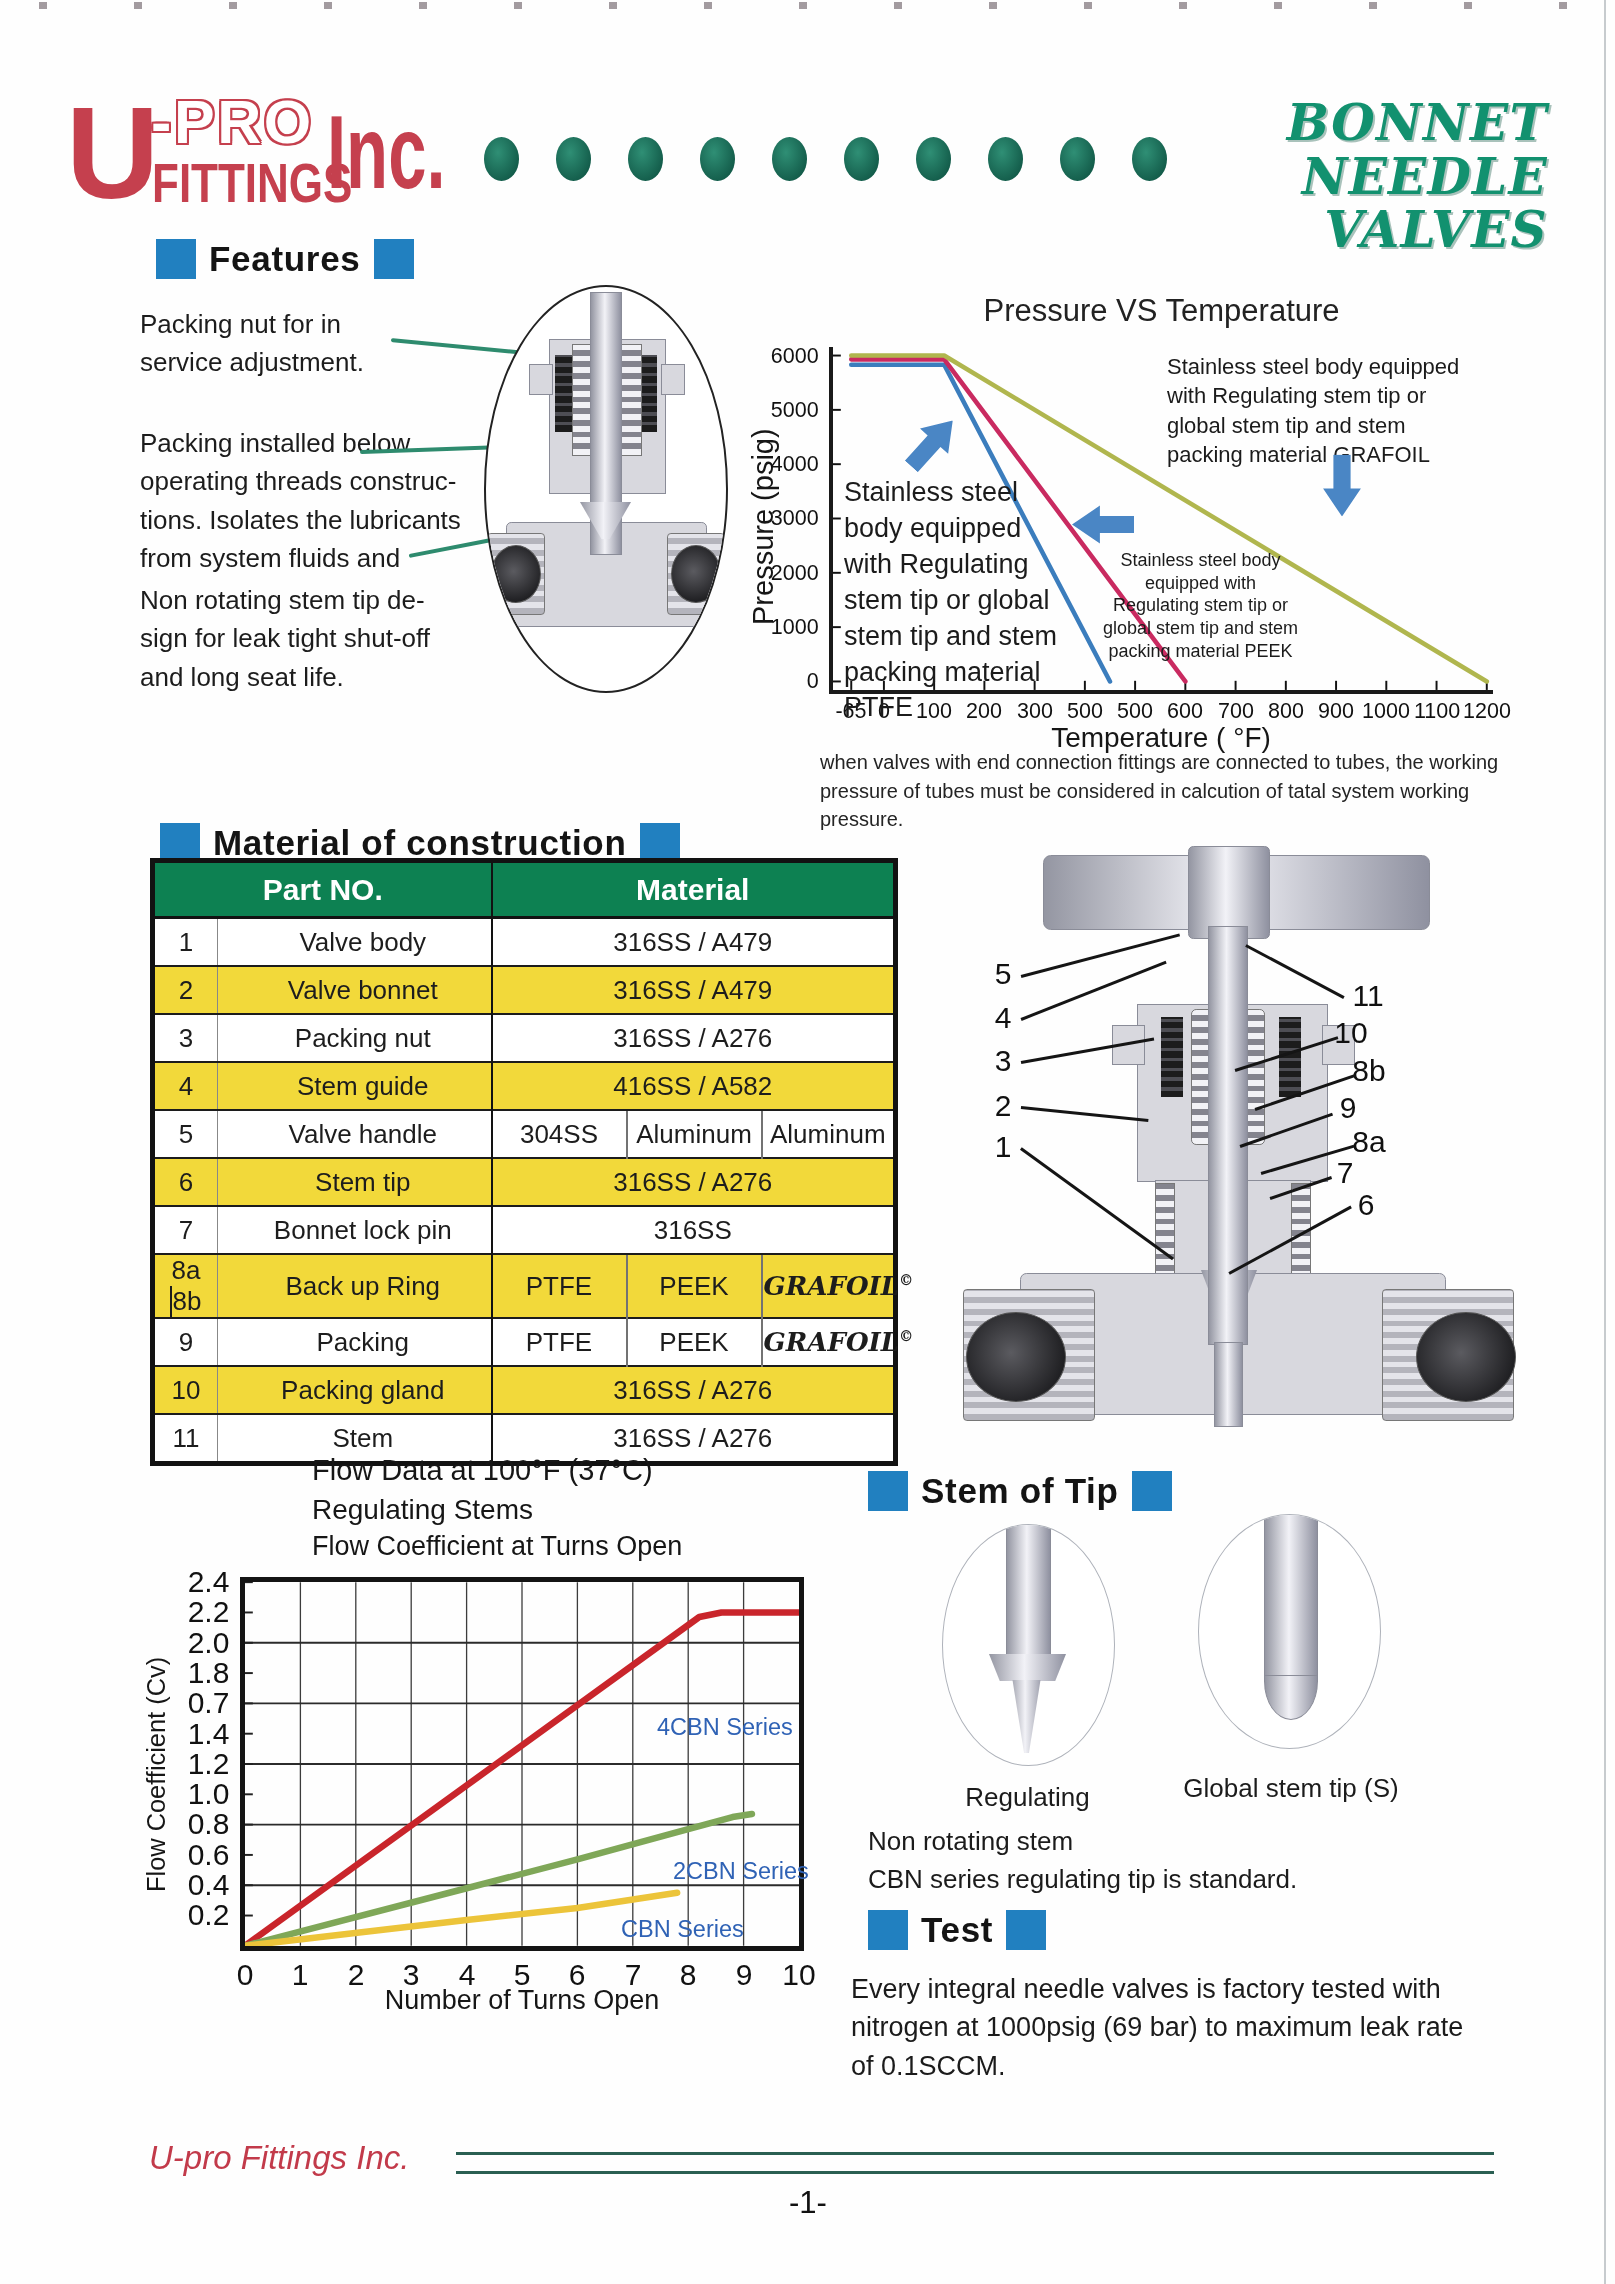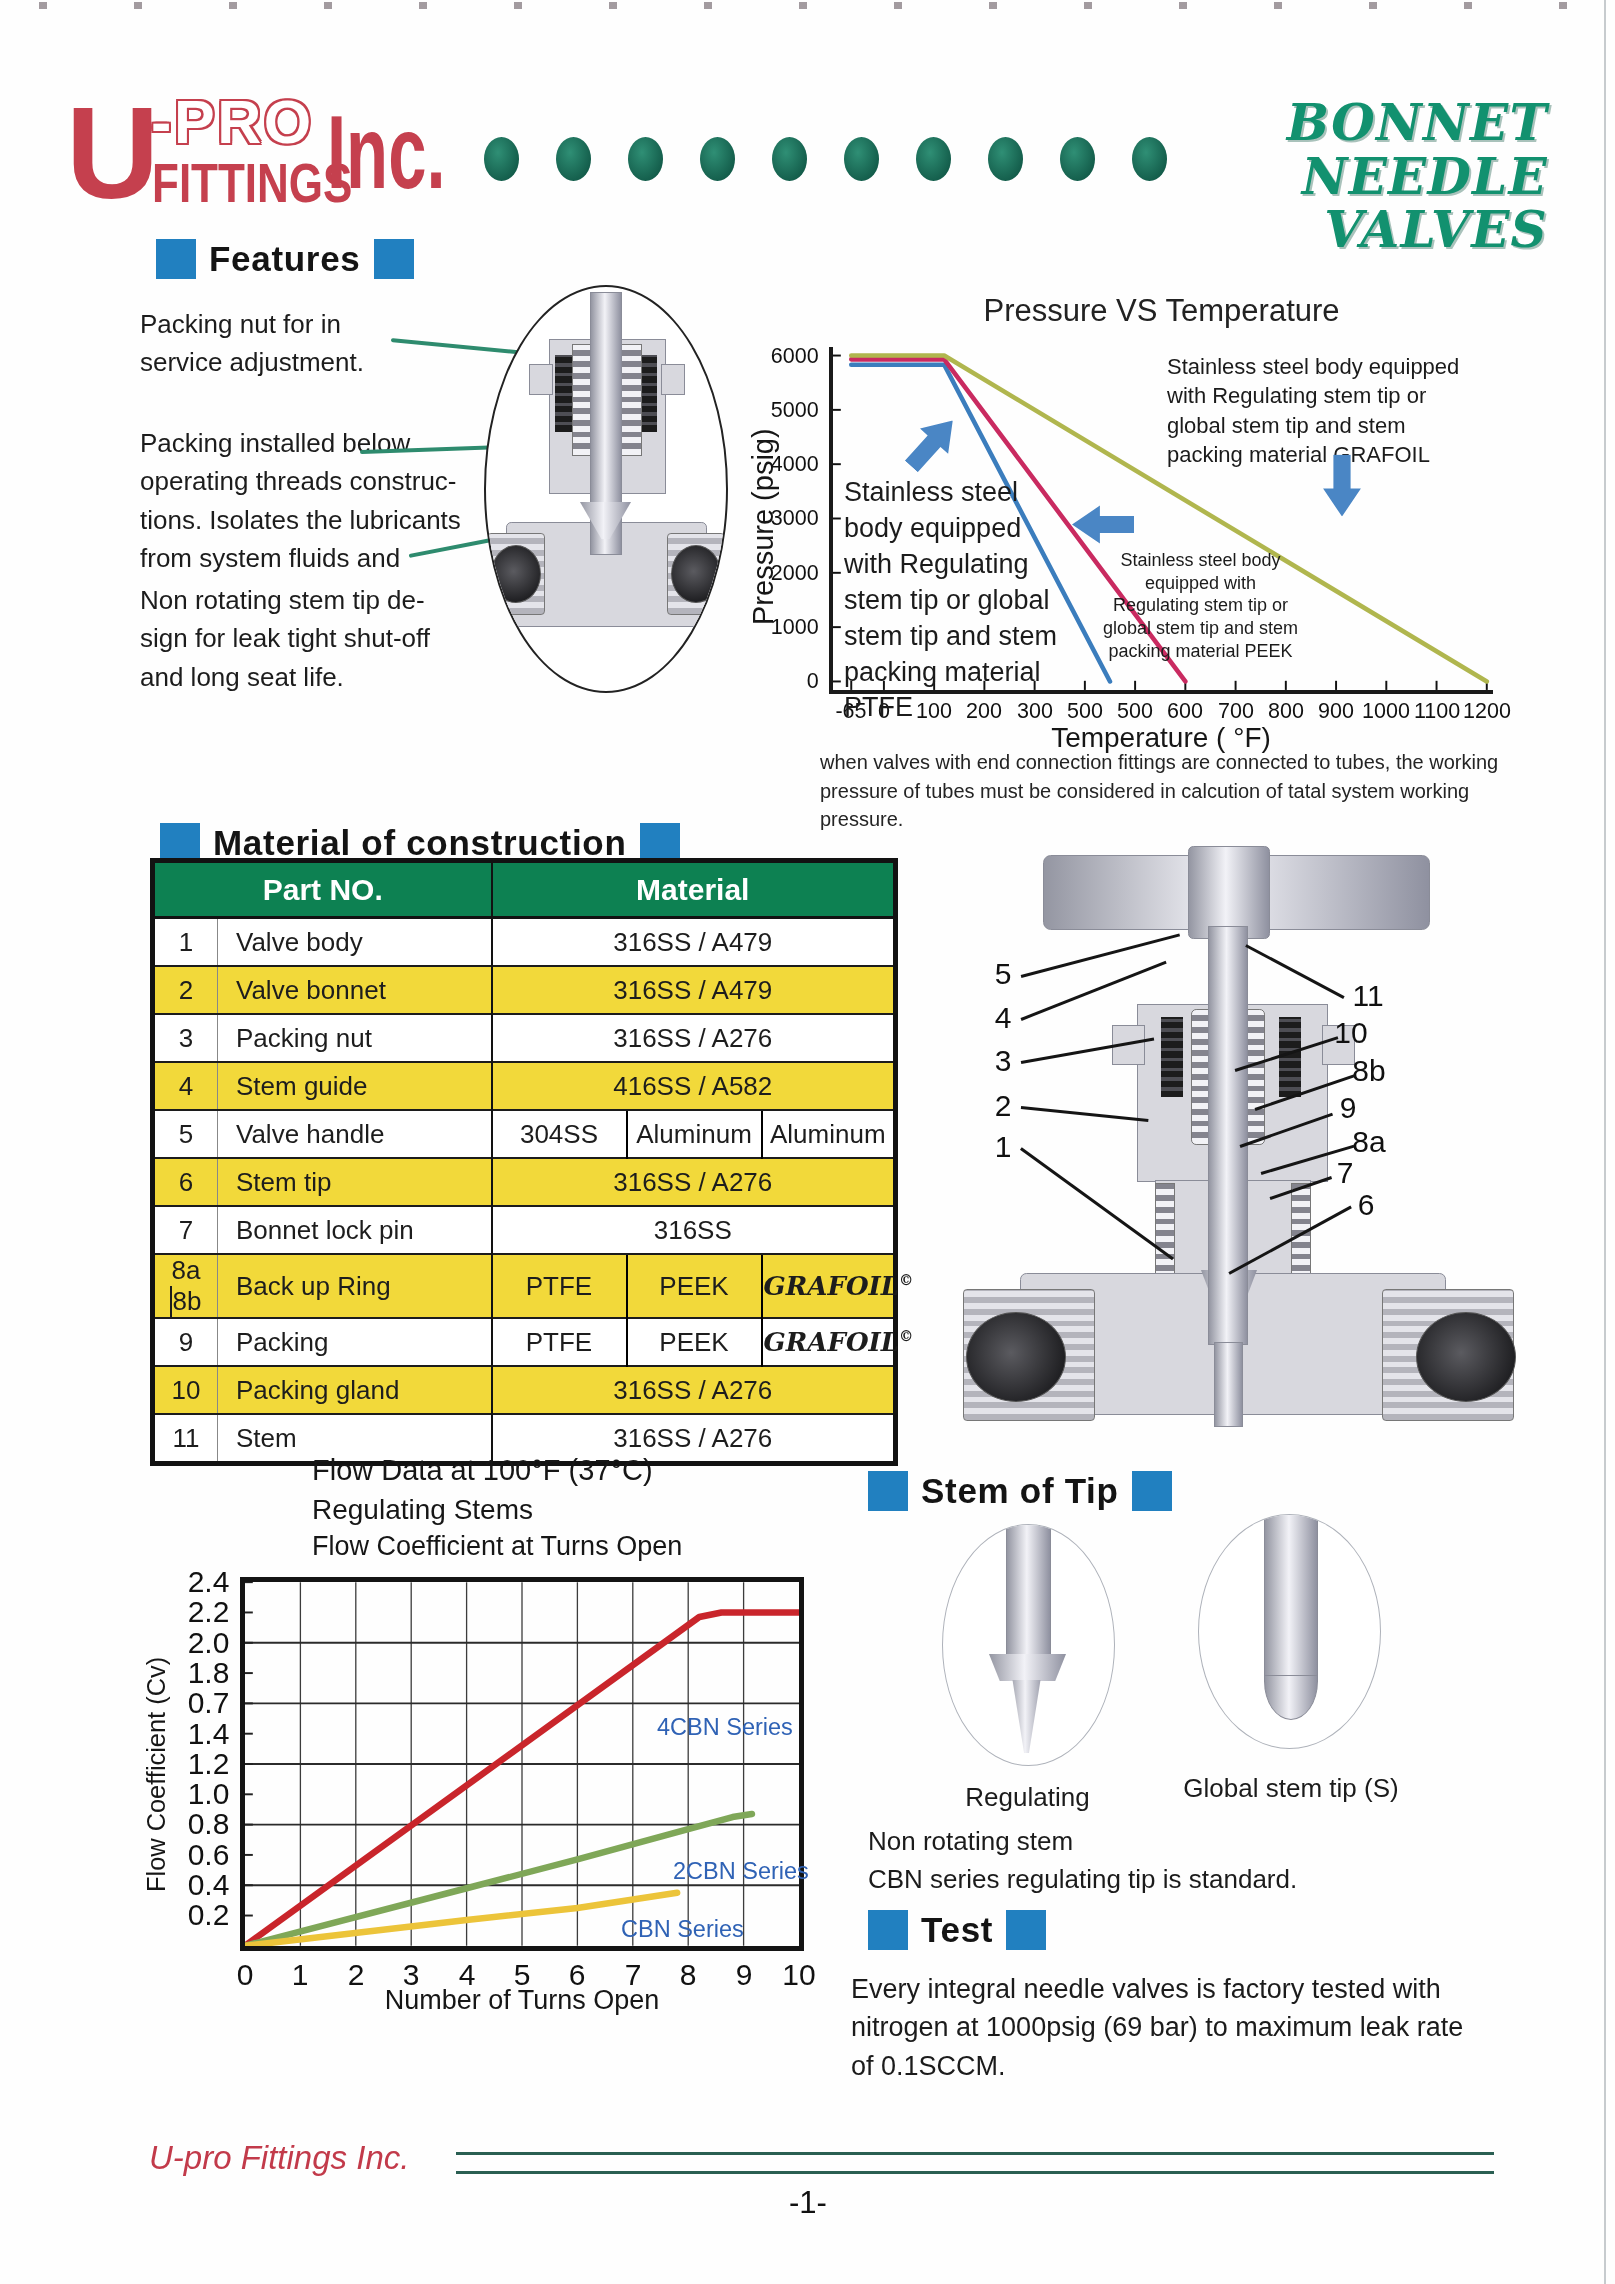--- a/index.html
+++ b/index.html
@@ -80,23 +80,23 @@
   .mat-table{position:absolute;left:150px;top:858px;}
   table.mat{border-collapse:collapse;table-layout:fixed;width:743px;border:5.2px solid #121212;background:#fff;}
   table.mat th{background:#0d8152;color:#fff;font-size:30px;font-weight:bold;height:51px;border-bottom:3.9px solid #121212;}
   table.mat td{height:44px;font-size:26px;border-top:2px solid #1c1c1c;vertical-align:middle;}
   tr.yellow td{background:#f2d93a;}
   tr.white td{background:#fff;}
   td.c-num{text-align:center;font-size:29px;border-right:1.3px solid #888;}
   td.c-num.split{padding:0;}
   td.c-num.split span{display:inline-block;width:49%;}
   td.c-num.split span + span{border-left:2px solid #1c1c1c;}
-  td.c-name{padding-left:18px;border-right:2.6px solid #121212;}
+  td.c-name{padding-left:18px;border-right:2.6px solid #121212;text-align:center;}
   td.c-mat{text-align:center;}
-  td.c-mat.divided + td.c-mat.divided{border-left:2px solid #000000;}
+  td.c-mat.divided + td.c-mat.divided{border-left:2px solid #737373;}
   th.h-part{border-right:2.6px solid #121212;}
   .grafoil{font-family:"DejaVu Serif",serif;font-style:italic;font-weight:bold;}
   .grafoil sup{font-size:14.3px;}
 
   
   .valve2{position:absolute;left:932px;top:841px;width:658px;height:590px;}
   .callout{position:absolute;font-size:30px;color:#101010;transform:translate(-50%,-50%);}
   .pline{position:absolute;height:2.6px;background:#151515;transform-origin:left center;}
 
   

